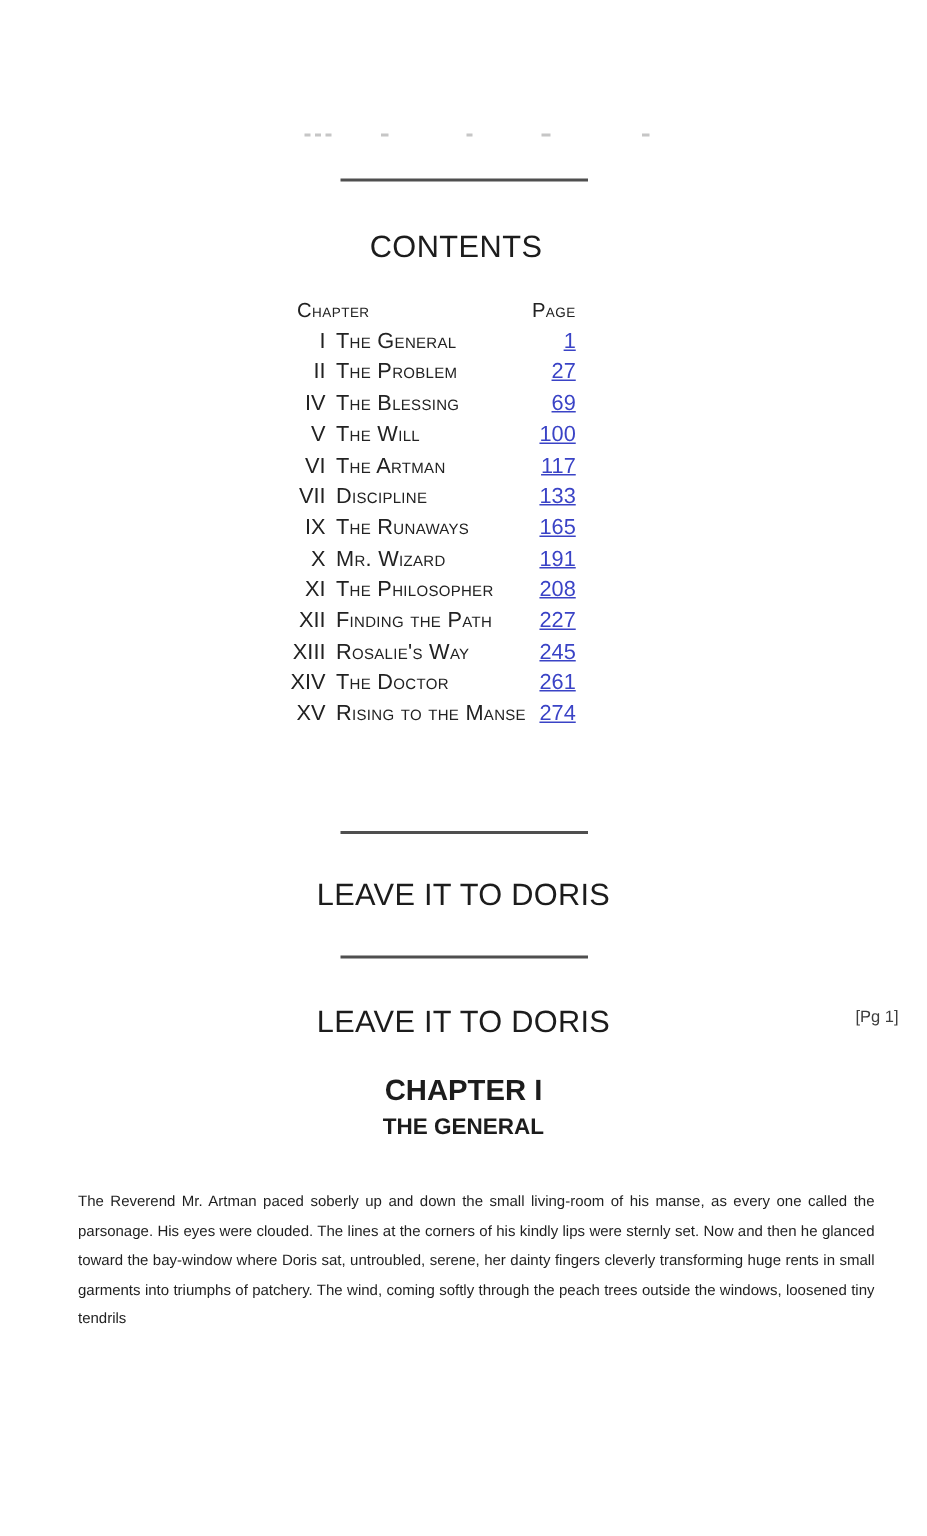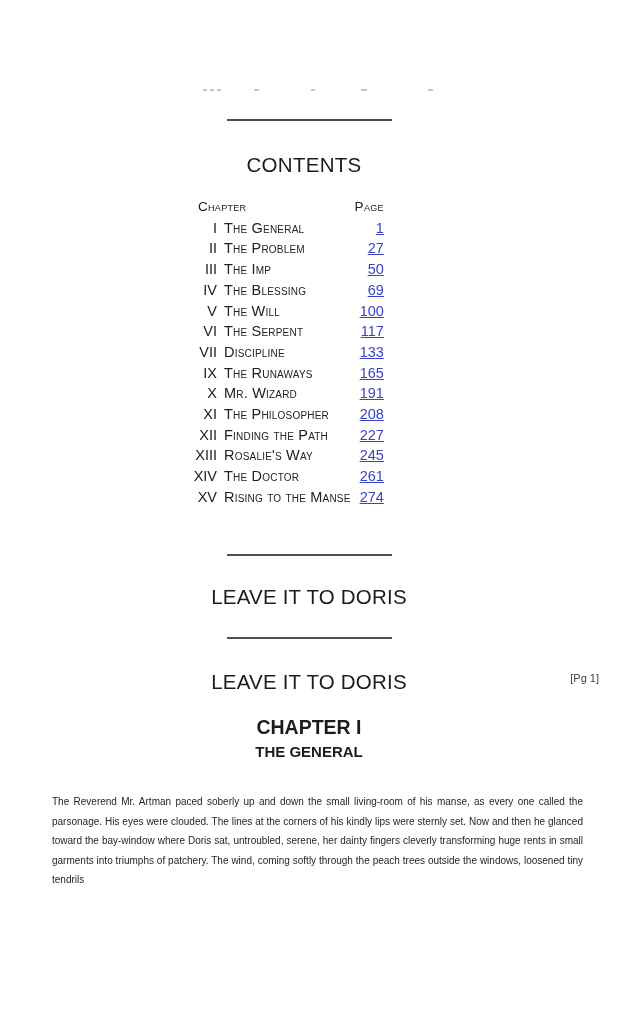--- a/index.html
+++ b/index.html
@@ -98,37 +98,32 @@
           <td class="num">I</td>
           <td class="title">The General</td>
           <td class="pg"><a href="#">1</a></td>
         </tr>
         <tr>
           <td class="num">II</td>
           <td class="title">The Problem</td>
           <td class="pg"><a href="#">27</a></td>
         </tr>
         <tr>
-          <td class="num">III</td>
-          <td class="title">The Imp</td>
-          <td class="pg"><a href="#">50</a></td>
-        </tr>
-        <tr>
           <td class="num">IV</td>
           <td class="title">The Blessing</td>
           <td class="pg"><a href="#">69</a></td>
         </tr>
         <tr>
           <td class="num">V</td>
           <td class="title">The Will</td>
           <td class="pg"><a href="#">100</a></td>
         </tr>
         <tr>
           <td class="num">VI</td>
-          <td class="title">The Serpent</td>
+          <td class="title">The Artman</td>
           <td class="pg"><a href="#">117</a></td>
         </tr>
         <tr>
           <td class="num">VII</td>
           <td class="title">Discipline</td>
           <td class="pg"><a href="#">133</a></td>
         </tr>
         <tr>
           <td class="num">IX</td>
           <td class="title">The Runaways</td>

